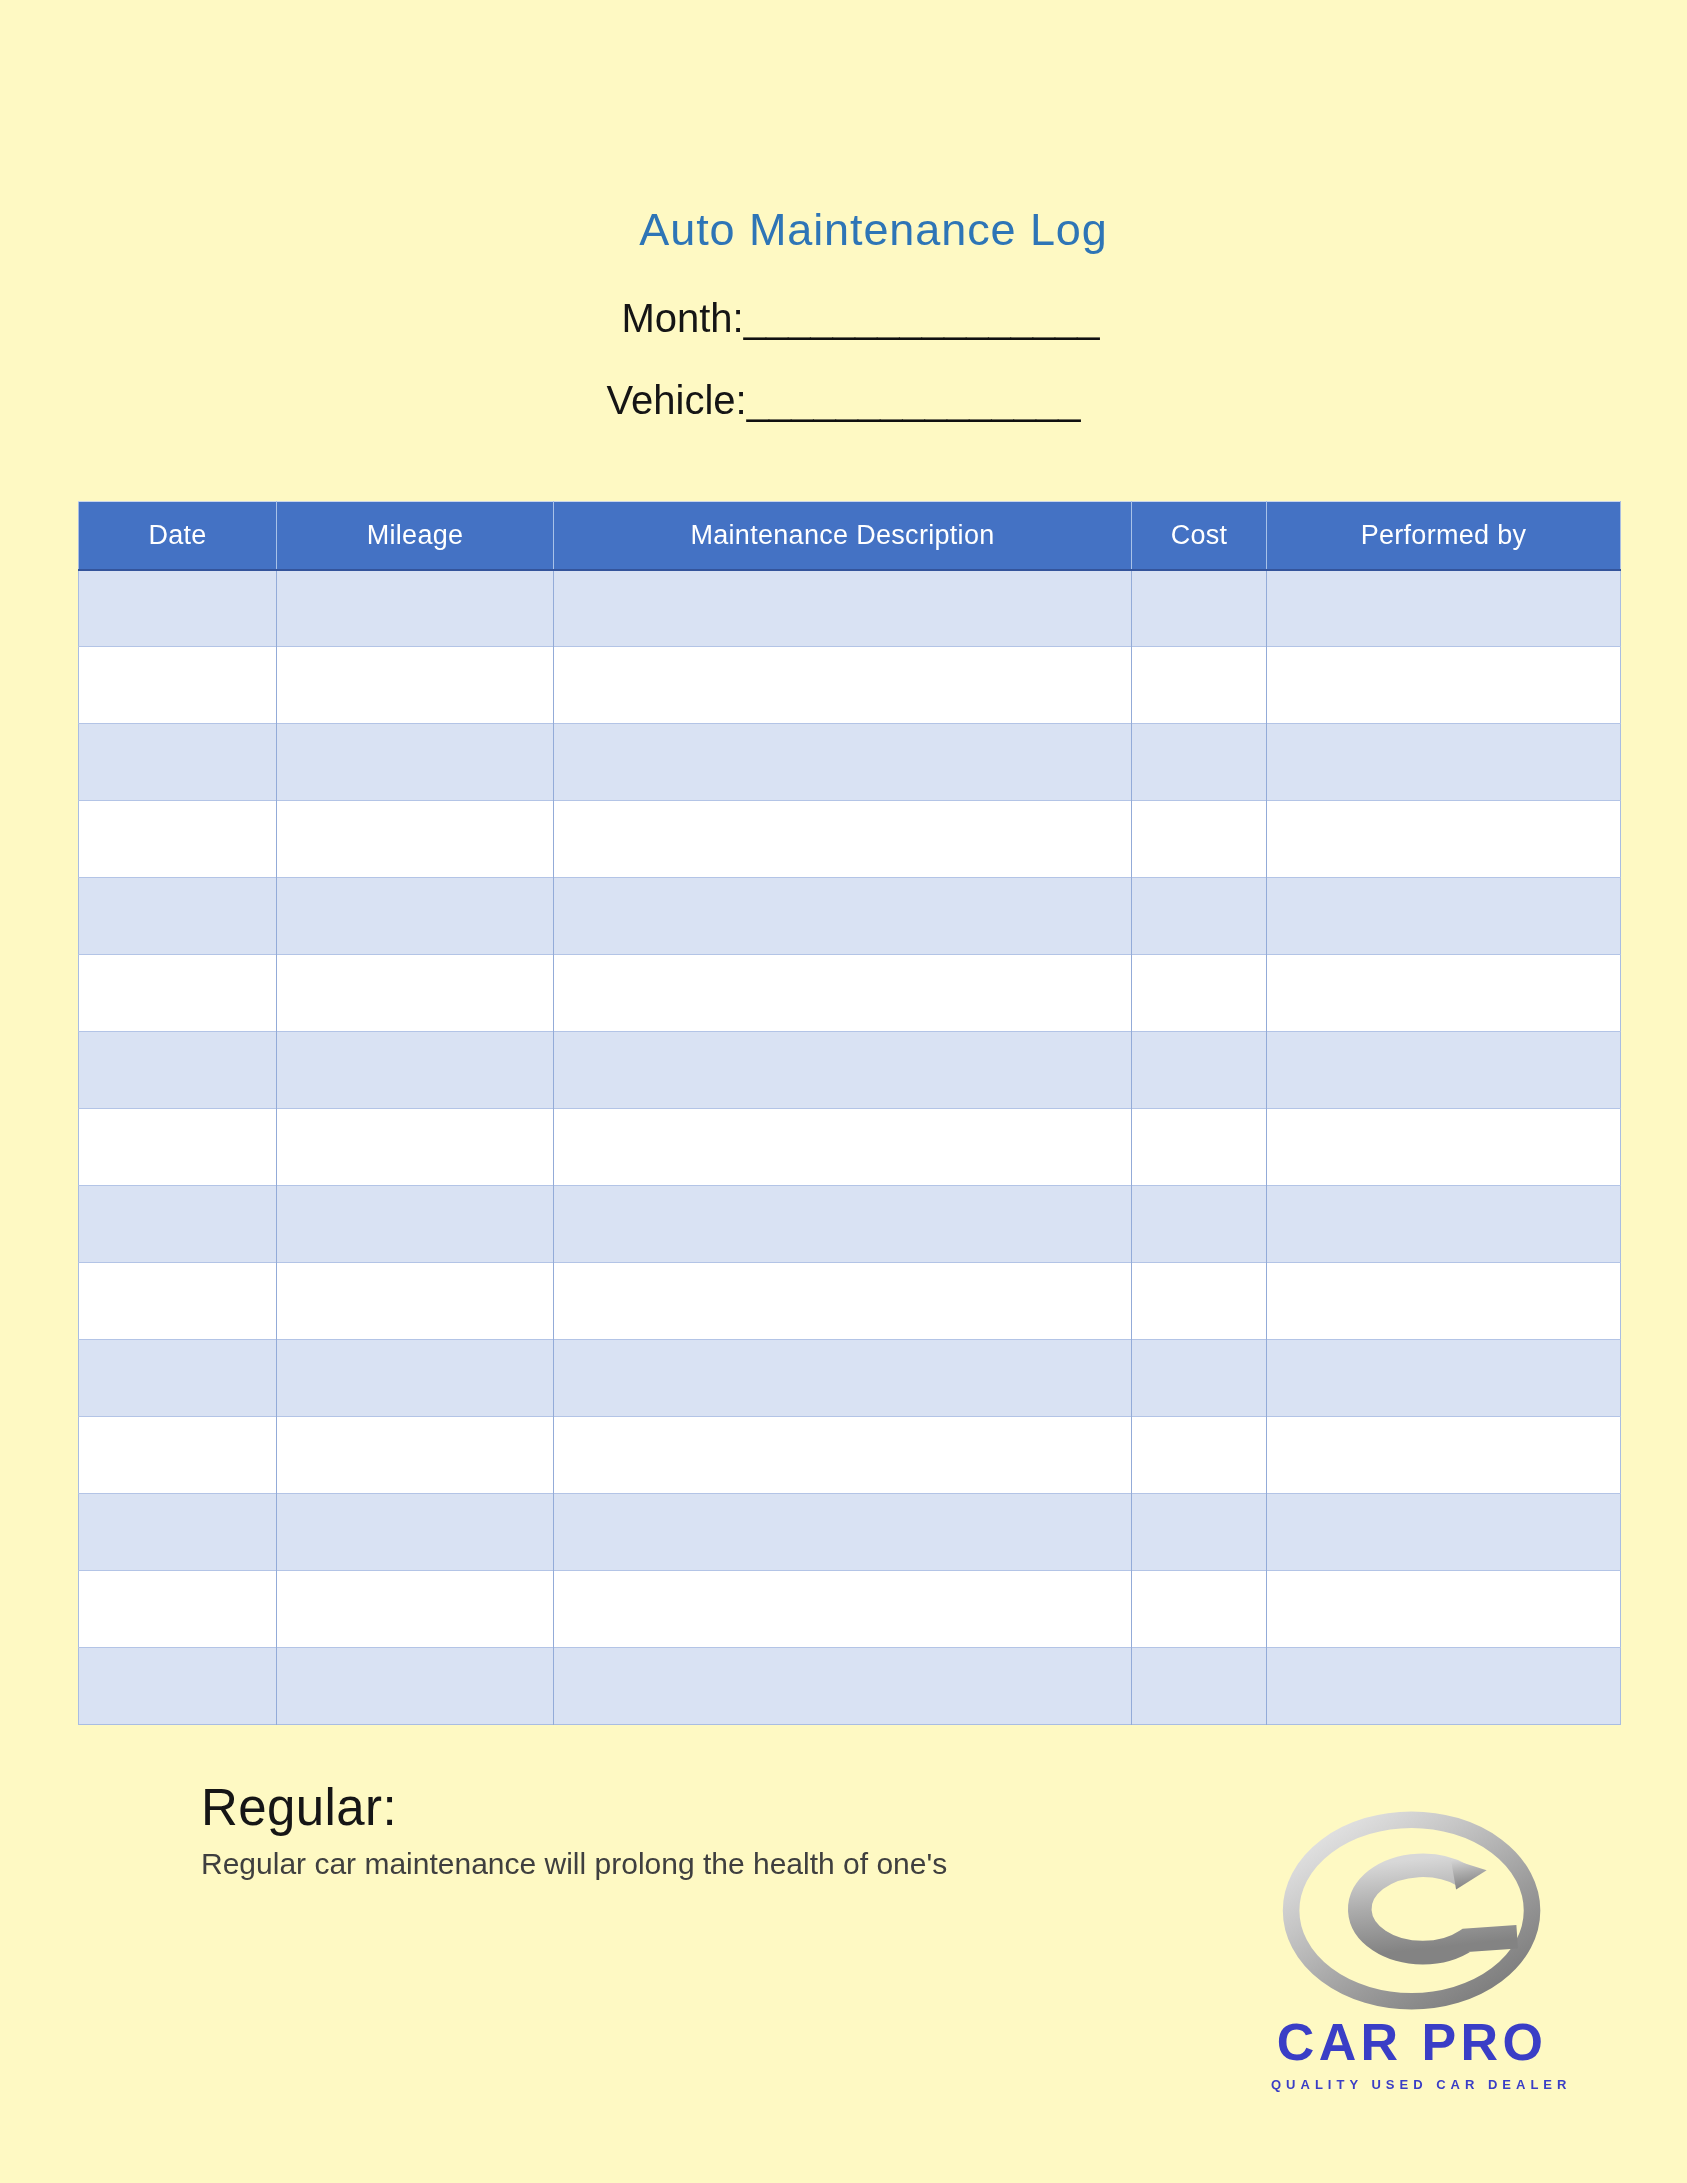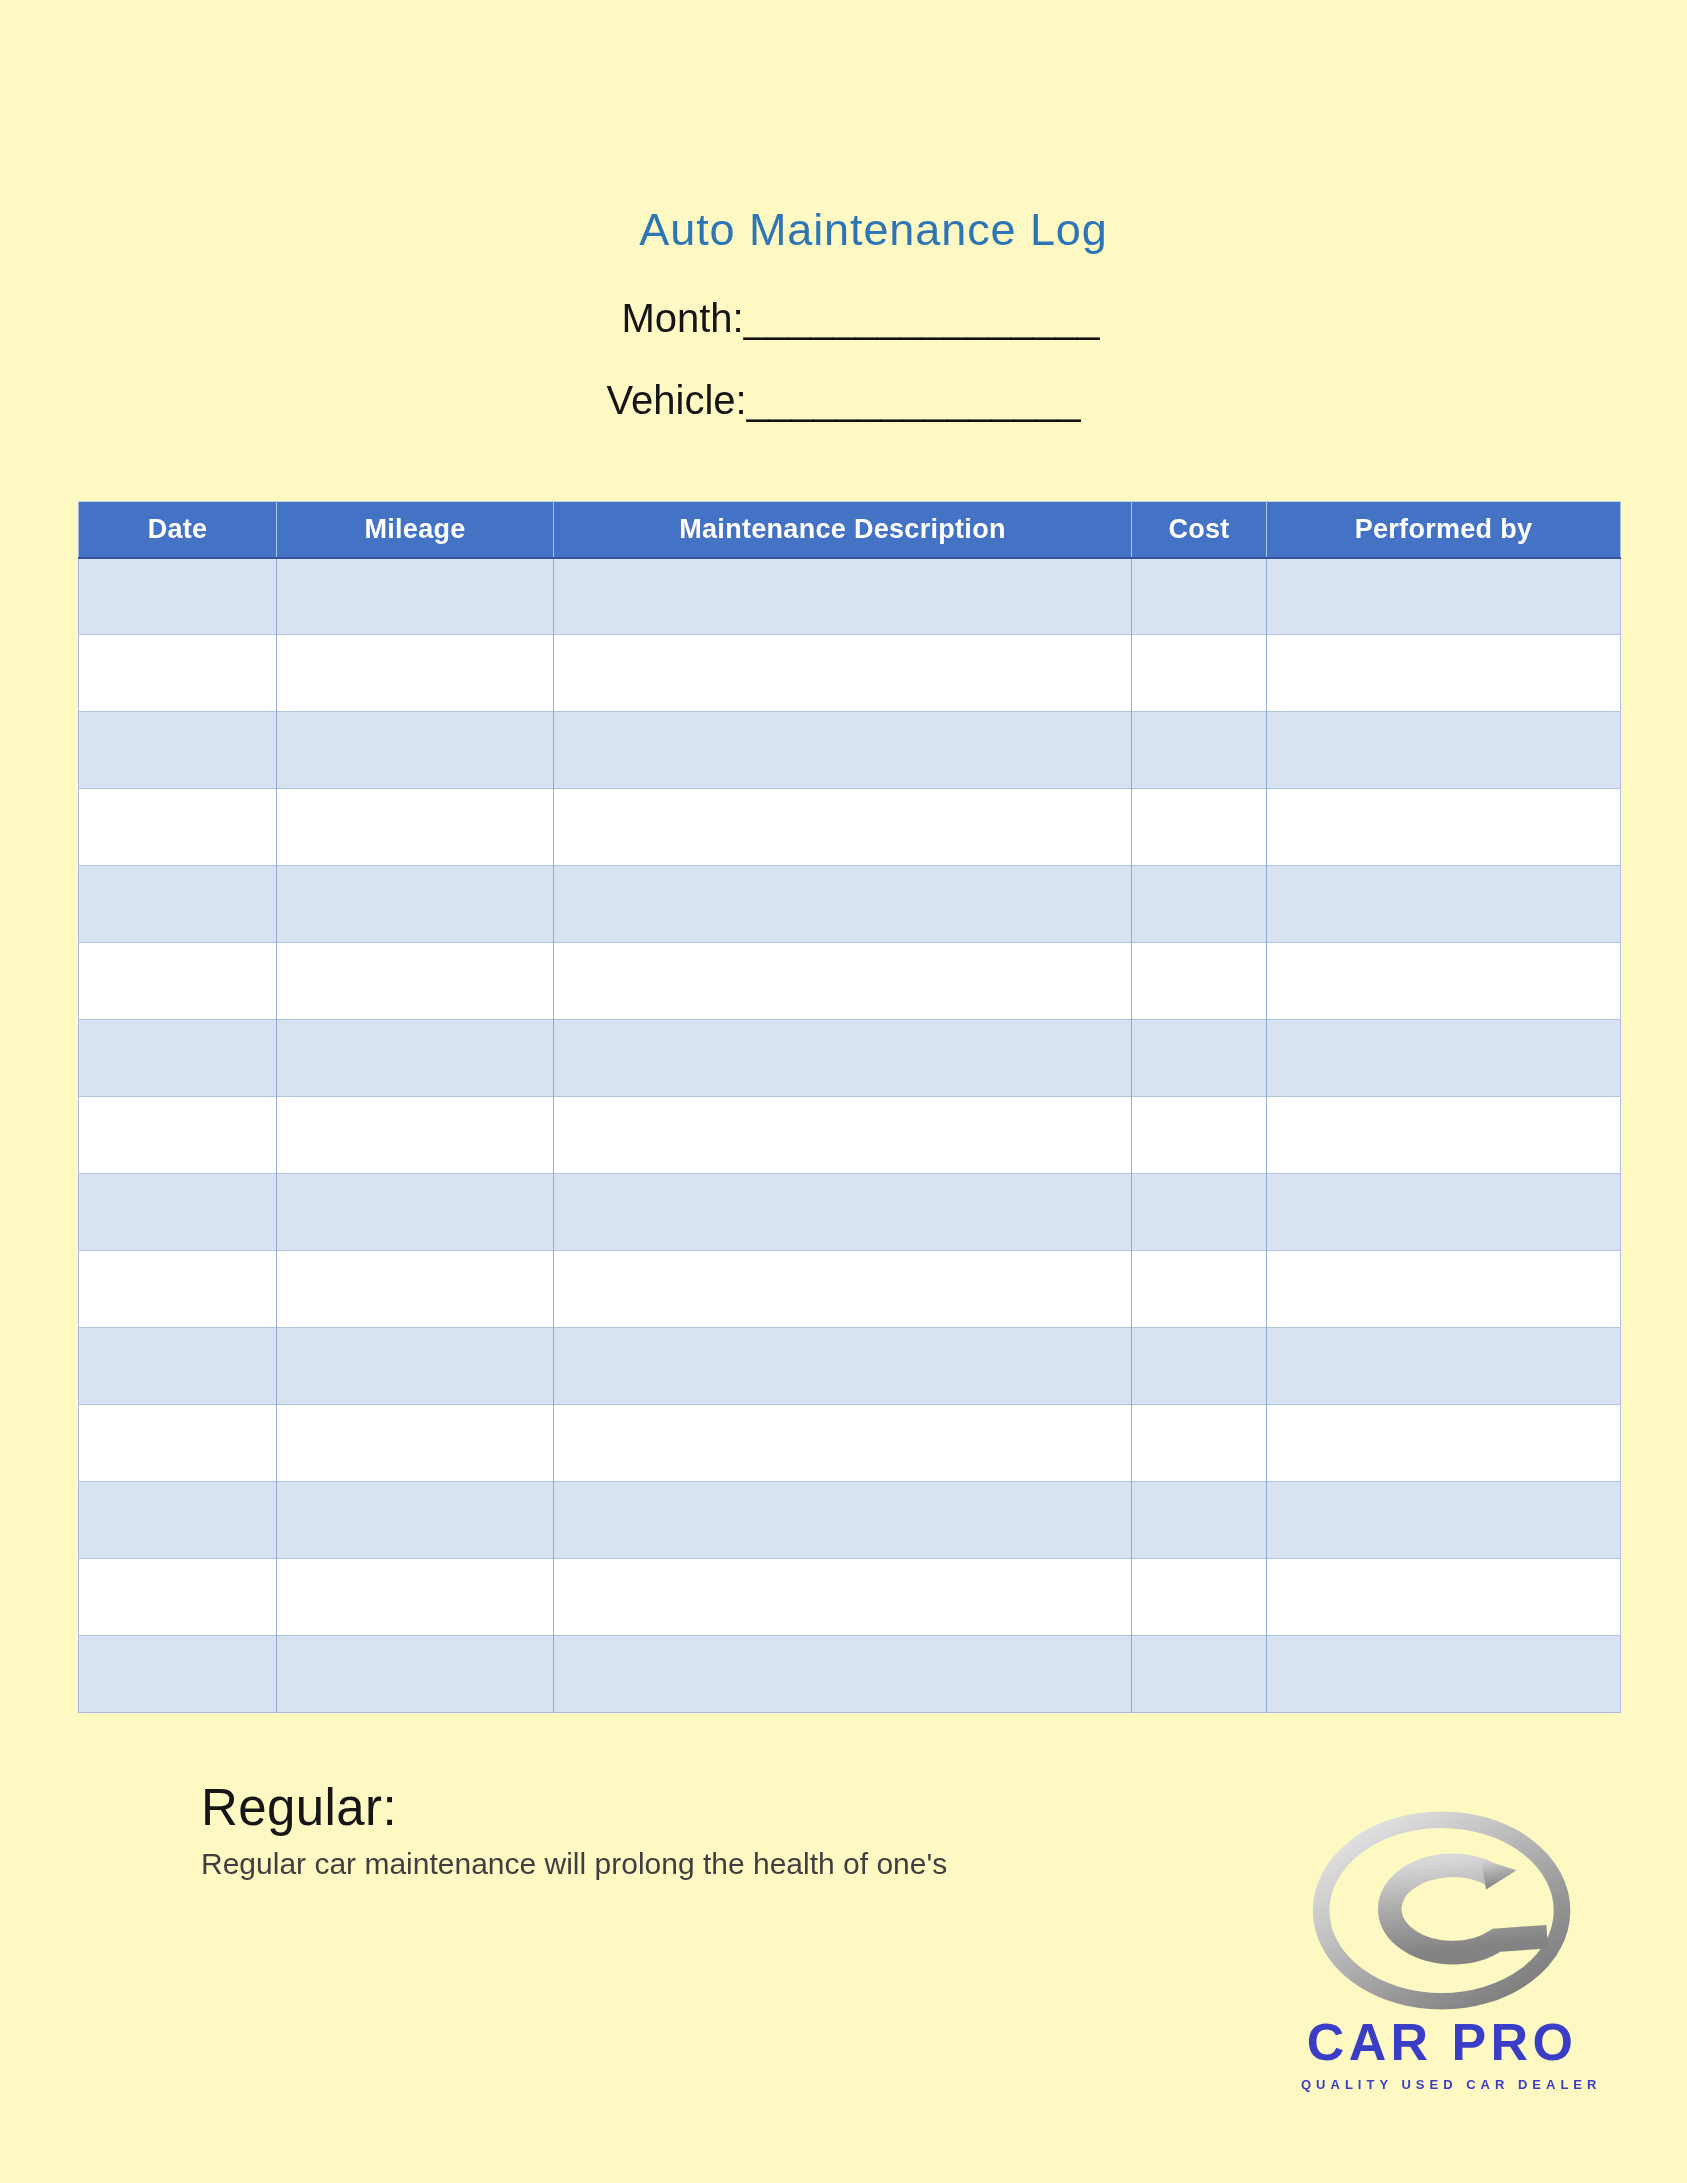--- a/index.html
+++ b/index.html
@@ -21,39 +21,39 @@
   .field-line.month   { top:296px;margin-left:17px; }
   .field-line.vehicle { top:378px; }
   .blank-line { letter-spacing:0px; color:#111; }
   
   .log-table {
     position:absolute; left:78px; top:501px; width:1542px;
     border-collapse:collapse; table-layout:fixed;
     border:1.7px solid #A9BDE2; border-top-color:#C9D5EB;
   }
   .log-table th {
-    height:56px; background:#4472C4; color:#ffffff;
-    font-size:27px; font-weight:700; text-align:center; vertical-align:middle;
+    height:68px; background:#4472C4; color:#ffffff;
+    font-size:27px; font-weight:400; text-align:center; vertical-align:middle;
     border-bottom:2.6px solid #34549B; letter-spacing:0.3px;
   }
   .log-table th + th { border-left:1.7px solid #A9C2E8; }
   .log-table td {
     height:77px; background:#ffffff; border-top:1.7px solid #B3C4E6;
   }
   .log-table td + td { border-left:1.7px solid #93ABD8; }
   .log-table tbody tr:nth-child(odd) td { background:#D9E2F3; }
   
   .remember { position:absolute; left:201px; top:1778px; width:1031px; }
   .remember-heading {
     font-size:51px; font-weight:400; color:#161616; letter-spacing:0.4px;
     margin-bottom:7px;
   }
   .remember-body { font-size:30px; line-height:39px; color:#3F3F3F; }
   
-  .logo { position:absolute; left:1301px; top:1797px; width:282px; text-align:center; }
+  .logo { position:absolute; left:1271px; top:1797px; width:282px; text-align:center; }
   .logo svg { display:block; }
   .logo-brand {
     margin-top:6.1px; font-size:52px; line-height:1; font-weight:800;
     letter-spacing:4.4px; color:#3A3EC6; white-space:nowrap;
   }
   .logo-tagline {
     margin-top:9.6px; font-size:13px; line-height:1; font-weight:700;
     letter-spacing:5px; color:#3A3EC6; white-space:nowrap;
   }
 </style>

